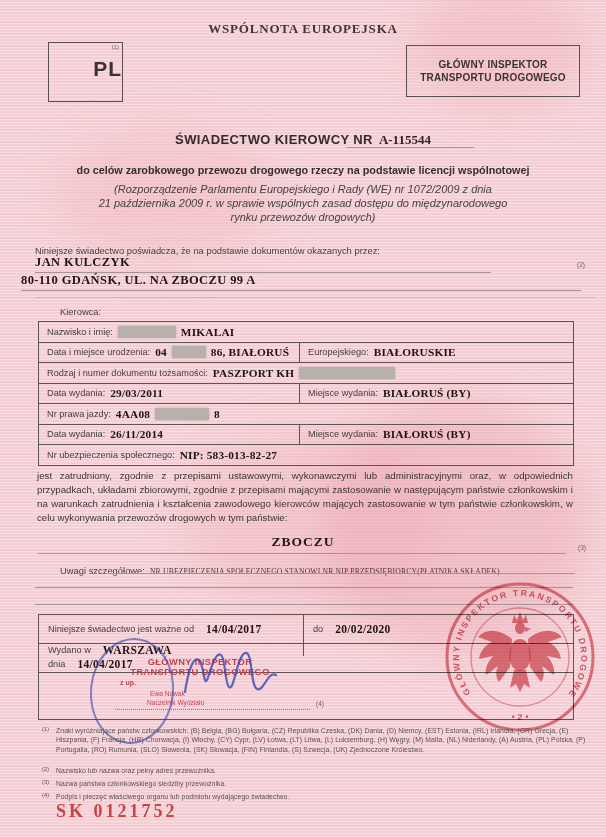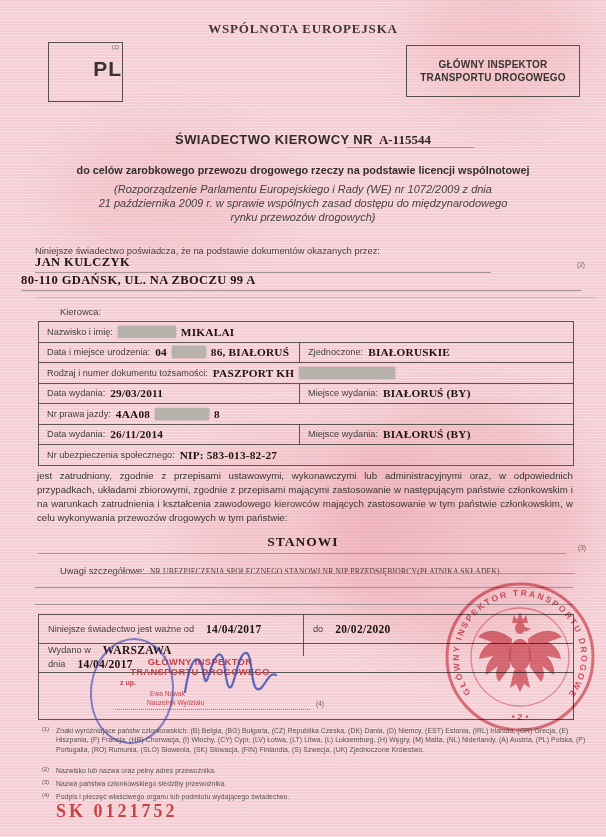--- a/index.html
+++ b/index.html
@@ -146,21 +146,21 @@
       </div>
     </div>
     <div class="drow">
       <div class="dcell l">
         <span class="lbl">Data i miejsce urodzenia:</span>
         <span class="val">04</span>
         <span class="redact w34"></span>
         <span class="val">86, BIAŁORUŚ</span>
       </div>
       <div class="dcell f">
-        <span class="lbl">Zjednoczone:</span>
+        <span class="lbl">Europejskiego:</span>
         <span class="val">BIAŁORUSKIE</span>
       </div>
     </div>
     <div class="drow">
       <div class="dcell f">
         <span class="lbl">Rodzaj i numer dokumentu tożsamości:</span>
         <span class="val">PASZPORT KH</span>
         <span class="redact w96"></span>
       </div>
     </div>
@@ -194,21 +194,21 @@
     </div>
     <div class="drow">
       <div class="dcell f">
         <span class="lbl">Nr ubezpieczenia społecznego:</span>
         <span class="val">NIP: 583-013-82-27</span>
       </div>
     </div>
   </div>
 
   <div class="abs paragraph">jest zatrudniony, zgodnie z przepisami ustawowymi, wykonawczymi lub administracyjnymi oraz, w odpowiednich przypadkach, układami zbiorowymi, zgodnie z przepisami mającymi zastosowanie w następującym państwie członkowskim i na warunkach zatrudnienia i kształcenia zawodowego kierowców mających zastosowanie w tym państwie członkowskim, w celu wykonywania przewozów drogowych w tym państwie:</div>
-  <div class="abs polska">STANOWI</div>
+  <div class="abs polska">ZBOCZU</div>
   <div class="abs rule polska-line"></div>
   <div class="abs note3">(3)</div>
 
   <div class="abs remarks">
     <span class="small-lab">Uwagi szczegółowe:</span><span class="rv">NR UBEZPIECZENIA SPOŁECZNEGO STANOWI NR NIP PRZEDSIĘBIORCY(PŁATNIKA SKŁADEK)</span>
   </div>
   <div class="abs rule rem-line"></div>
   <div class="abs rule rl2"></div>
   <div class="abs rule rl3"></div>
 

